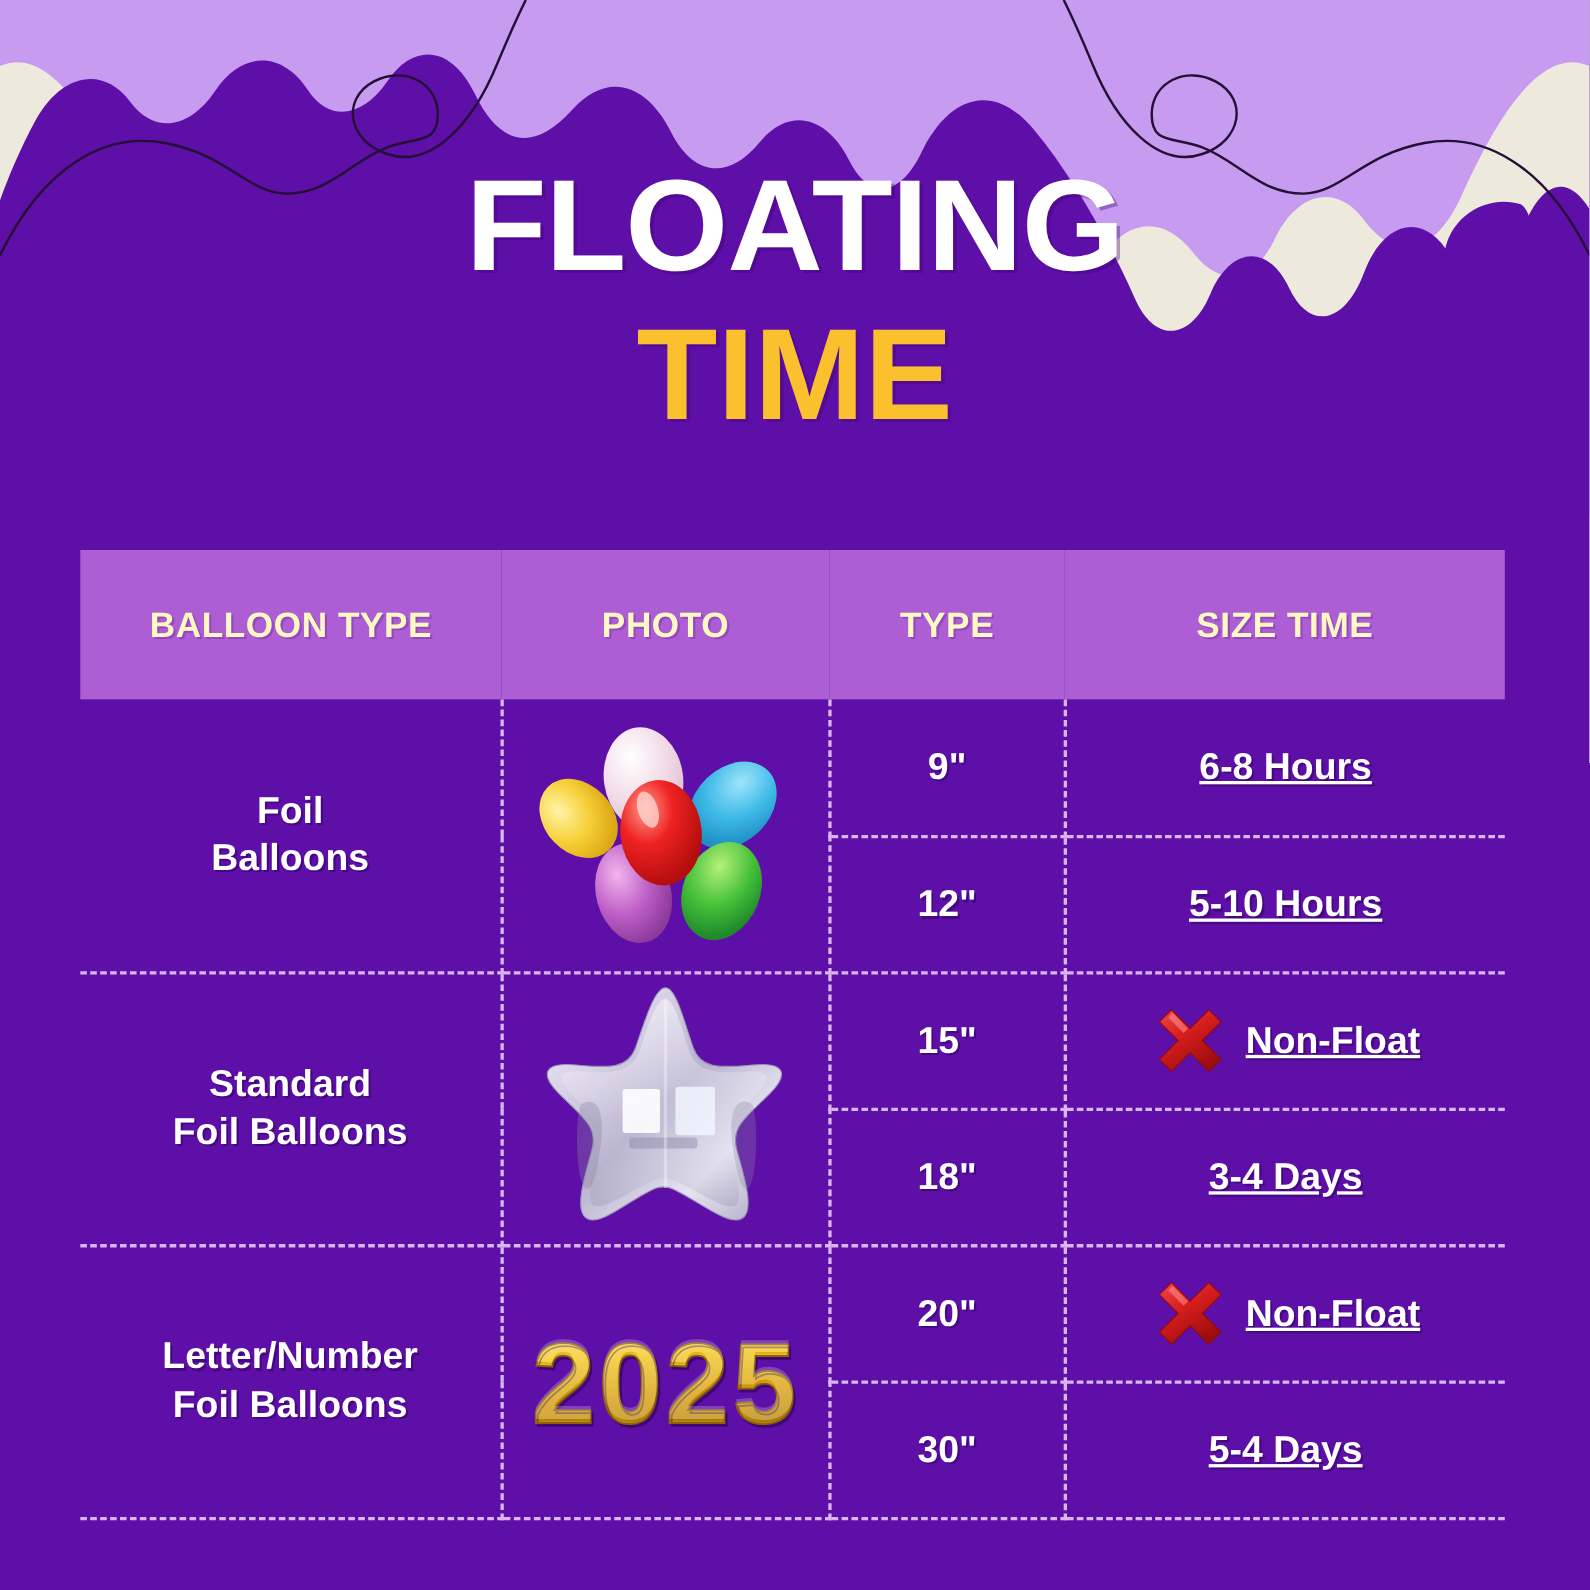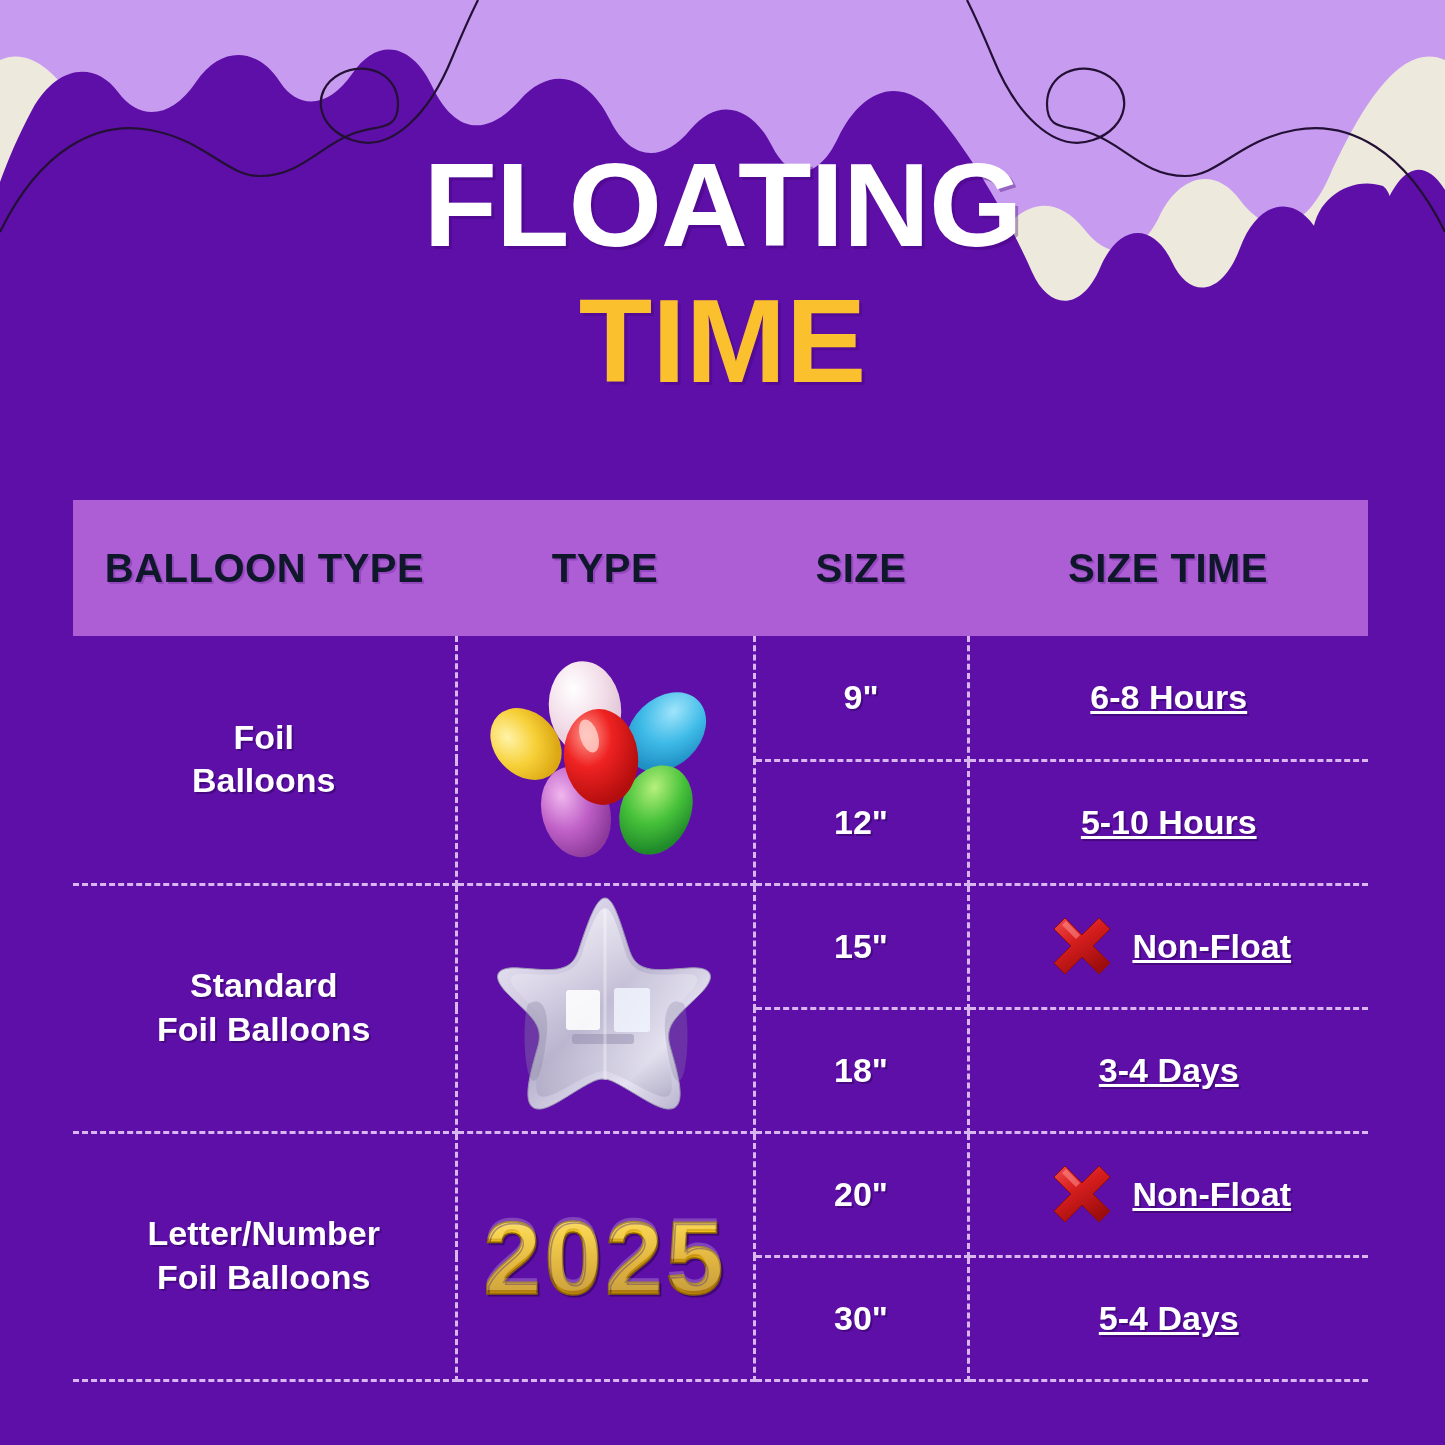--- a/index.html
+++ b/index.html
@@ -63,22 +63,22 @@
     width: 1295px;
     height: 880px;
   }
   #table {
     width: 100%;
     border-collapse: collapse;
     table-layout: fixed;
   }
   #table thead th {
     background: #AE5ED5;
-    color: #0f172a;
-    font-size: 40px;
+    color: #fef9c3;
+    font-size: 32px;
     font-weight: bold;
     letter-spacing: 0.5px;
     height: 136px;
     vertical-align: middle;
     text-shadow: 2px 2px 0 rgba(90,20,140,0.30);
     padding: 0;
   }
   #table tbody td {
     color: #ffffff;
     font-size: 34px;
@@ -205,22 +205,22 @@
     <table id="table">
       <colgroup>
         <col style="width:383px">
         <col style="width:298px">
         <col style="width:214px">
         <col style="width:400px">
       </colgroup>
       <thead>
         <tr>
           <th>BALLOON TYPE</th>
+          <th>PHOTO</th>
           <th>TYPE</th>
-          <th>SIZE</th>
           <th>SIZE TIME</th>
         </tr>
       </thead>
       <tbody>
 
         <tr class="half-row">
           <td rowspan="2" class="type-cell dash-r dash-b">
             <div>Foil</div>
             <div>Balloons</div>
           </td>

